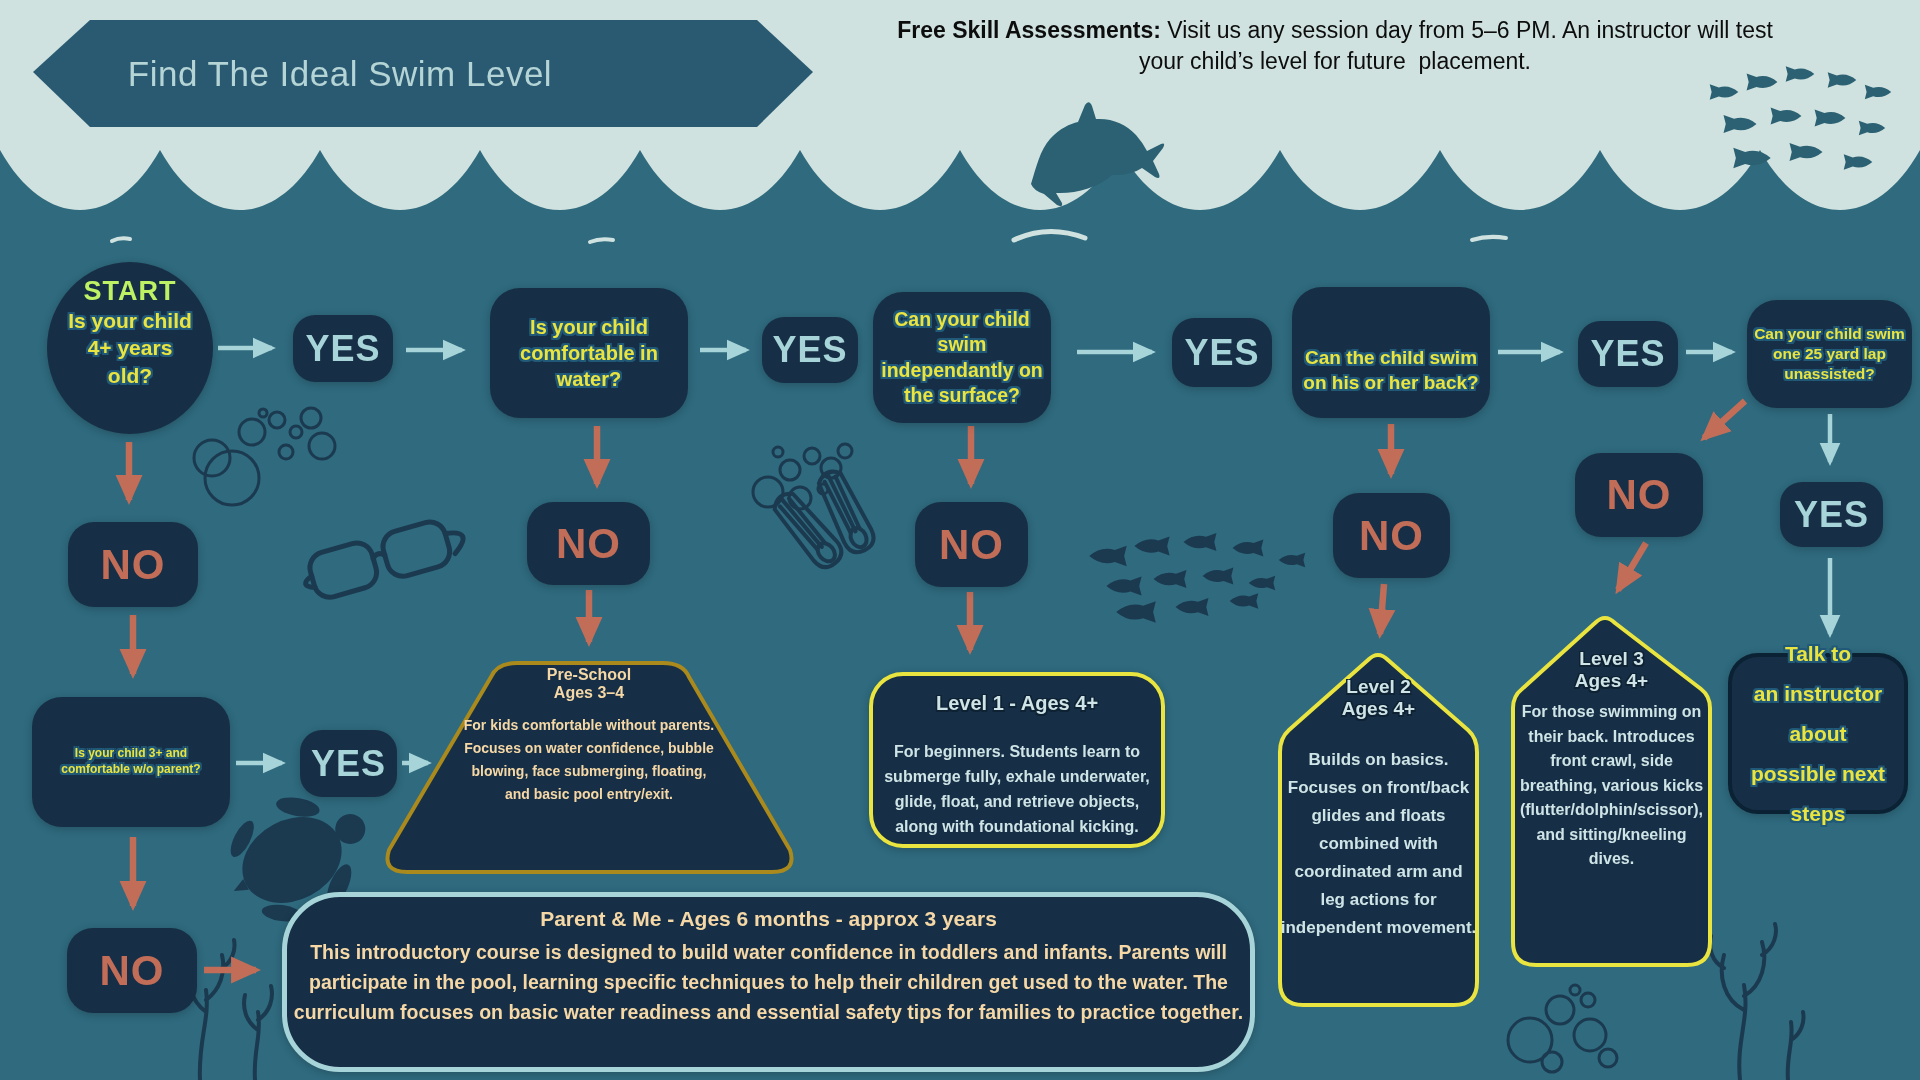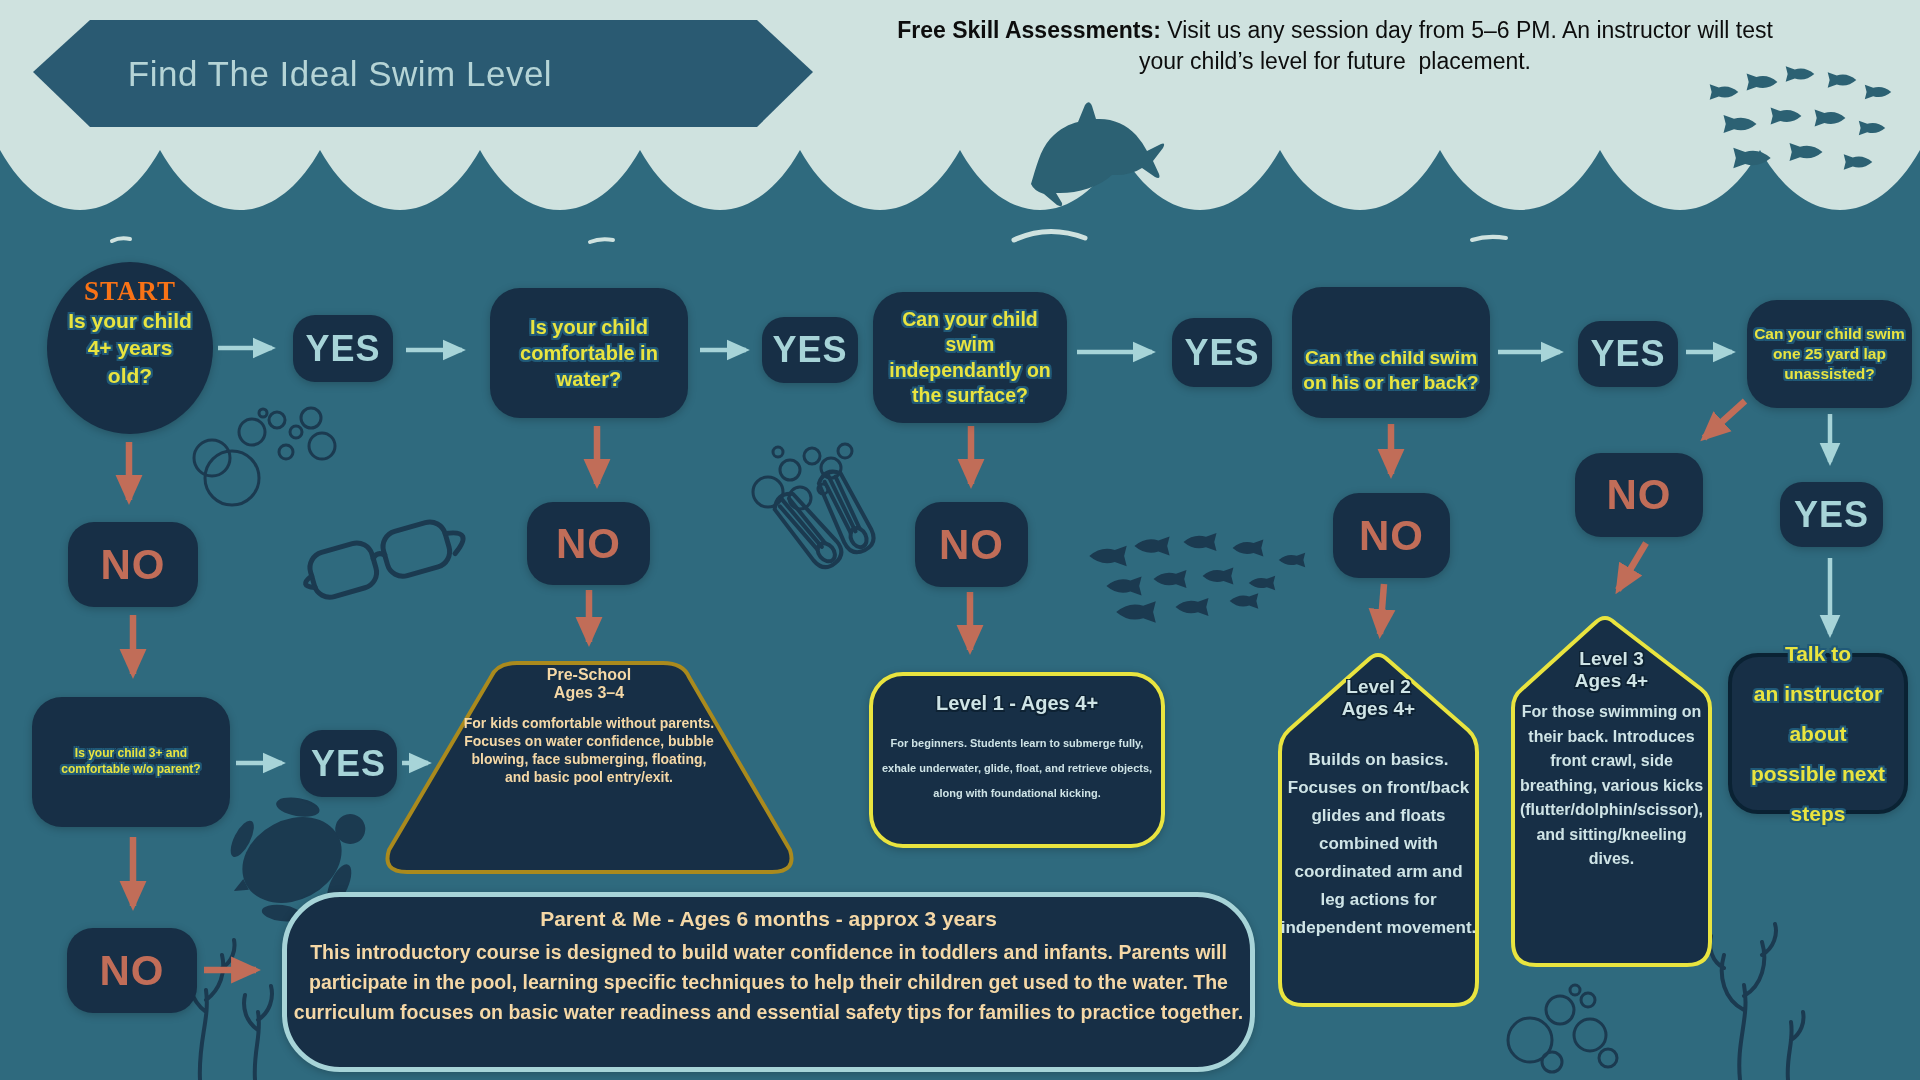--- a/index.html
+++ b/index.html
@@ -216,28 +216,28 @@
   <div class="banner">
     <div class="banner-title">Find The Ideal Swim Level</div>
   </div>
 
   <div class="announce">
     <div><b>Free Skill Assessments:</b><span> Visit us any session day from 5–6 PM. An instructor will test</span></div>
     <div class="line2">your child’s level for future  placement.</div>
   </div>
 
   <div class="node" style="left:47px; top:262px; width:166px; height:172px; border-radius:50%; justify-content:flex-start; padding-top:14px;">
-    <div style="color:#f97316; font-weight:bold; font-size:27px; letter-spacing:1px;font-family:Liberation Serif, serif;">START</div>
+    <div style="color:#bef264; font-weight:bold; font-size:27px; letter-spacing:1px;">START</div>
     <div class="q-text" style="font-size:21px; width:132px;">Is your child 4+ years old?</div>
   </div>
 
   <div class="node q" style="left:490px; top:288px; width:198px; height:130px;">
     <div class="q-text" style="font-size:20px; width:176px;">Is your child comfortable in water?</div>
   </div>
-  <div class="node q" style="left:873px; top:292px; width:194px; height:131px;">
+  <div class="node q" style="left:873px; top:292px; width:178px; height:131px;">
     <div class="q-text" style="font-size:19.5px; width:186px;">Can your child swim independantly on the surface?</div>
   </div>
   <div class="node q" style="left:1292px; top:287px; width:198px; height:131px;">
     <div class="q-text" style="font-size:19px; width:196px;margin-top:36px;">Can the child swim on his or her back?</div>
   </div>
   <div class="node q" style="left:1747px; top:300px; width:165px; height:108px;">
     <div class="q-text" style="font-size:15.5px; width:160px;">Can your child swim one 25 yard lap unassisted?</div>
   </div>
   <div class="node q" style="left:32px; top:697px; width:198px; height:130px;">
     <div class="q-text" style="font-size:12px; width:182px;">Is your child 3+ and comfortable w/o parent?</div>
@@ -277,26 +277,26 @@
   <div class="node yn" style="left:1333px; top:493px; width:117px; height:85px; border-radius:26px;">
     <div class="no-text">NO</div>
     </div>
   <div class="node yn" style="left:1575px; top:453px; width:128px; height:84px; border-radius:26px;">
     <div class="no-text">NO</div>
     </div>
 
   <div class="abs" style="left:454px; top:666px; width:270px; text-align:center;">
     <div class="cream" style="font-size:16px;">Pre-School</div>
     <div class="cream" style="font-size:16px;">Ages 3–4</div>
-    <div class="cream" style="font-size:14px; line-height:18px; margin-top:12px; width:262px; margin-left:4px;">For kids comfortable without parents. Focuses on water confidence, bubble blowing, face submerging, floating, and basic pool entry/exit.</div>
+    <div class="cream" style="font-size:14px; line-height:23px; margin-top:12px; width:262px; margin-left:4px;">For kids comfortable without parents. Focuses on water confidence, bubble blowing, face submerging, floating, and basic pool entry/exit.</div>
   </div>
 
   <div class="node" style="left:869px; top:672px; width:296px; height:176px; border:4px solid #e9e43f; border-radius:34px; justify-content:flex-start; padding-top:16px;">
     <div class="lvl-title" style="font-size:20px;">Level 1 - Ages 4+</div>
-    <div class="lvl-body" style="font-size:11px; line-height:25px; width:276px; margin-top:16px;">For beginners. Students learn to submerge fully, exhale underwater, glide, float, and retrieve objects, along with foundational kicking.</div>
+    <div class="lvl-body" style="font-size:16px; line-height:25px; width:276px; margin-top:24px;">For beginners. Students learn to submerge fully, exhale underwater, glide, float, and retrieve objects, along with foundational kicking.</div>
   </div>
 
   <div class="abs" style="left:1280px; top:676px; width:197px; text-align:center;">
     <div class="lvl-title" style="font-size:19px;">Level 2</div>
     <div class="lvl-title" style="font-size:19px;">Ages 4+</div>
     <div class="lvl-body" style="font-size:17px; line-height:28px; width:197px; margin-top:26px;">Builds on basics. Focuses on front/back glides and floats combined with coordinated arm and leg actions for independent movement.</div>
   </div>
 
   <div class="abs" style="left:1513px; top:648px; width:197px; text-align:center;">
     <div class="lvl-title" style="font-size:19px;">Level 3</div>

